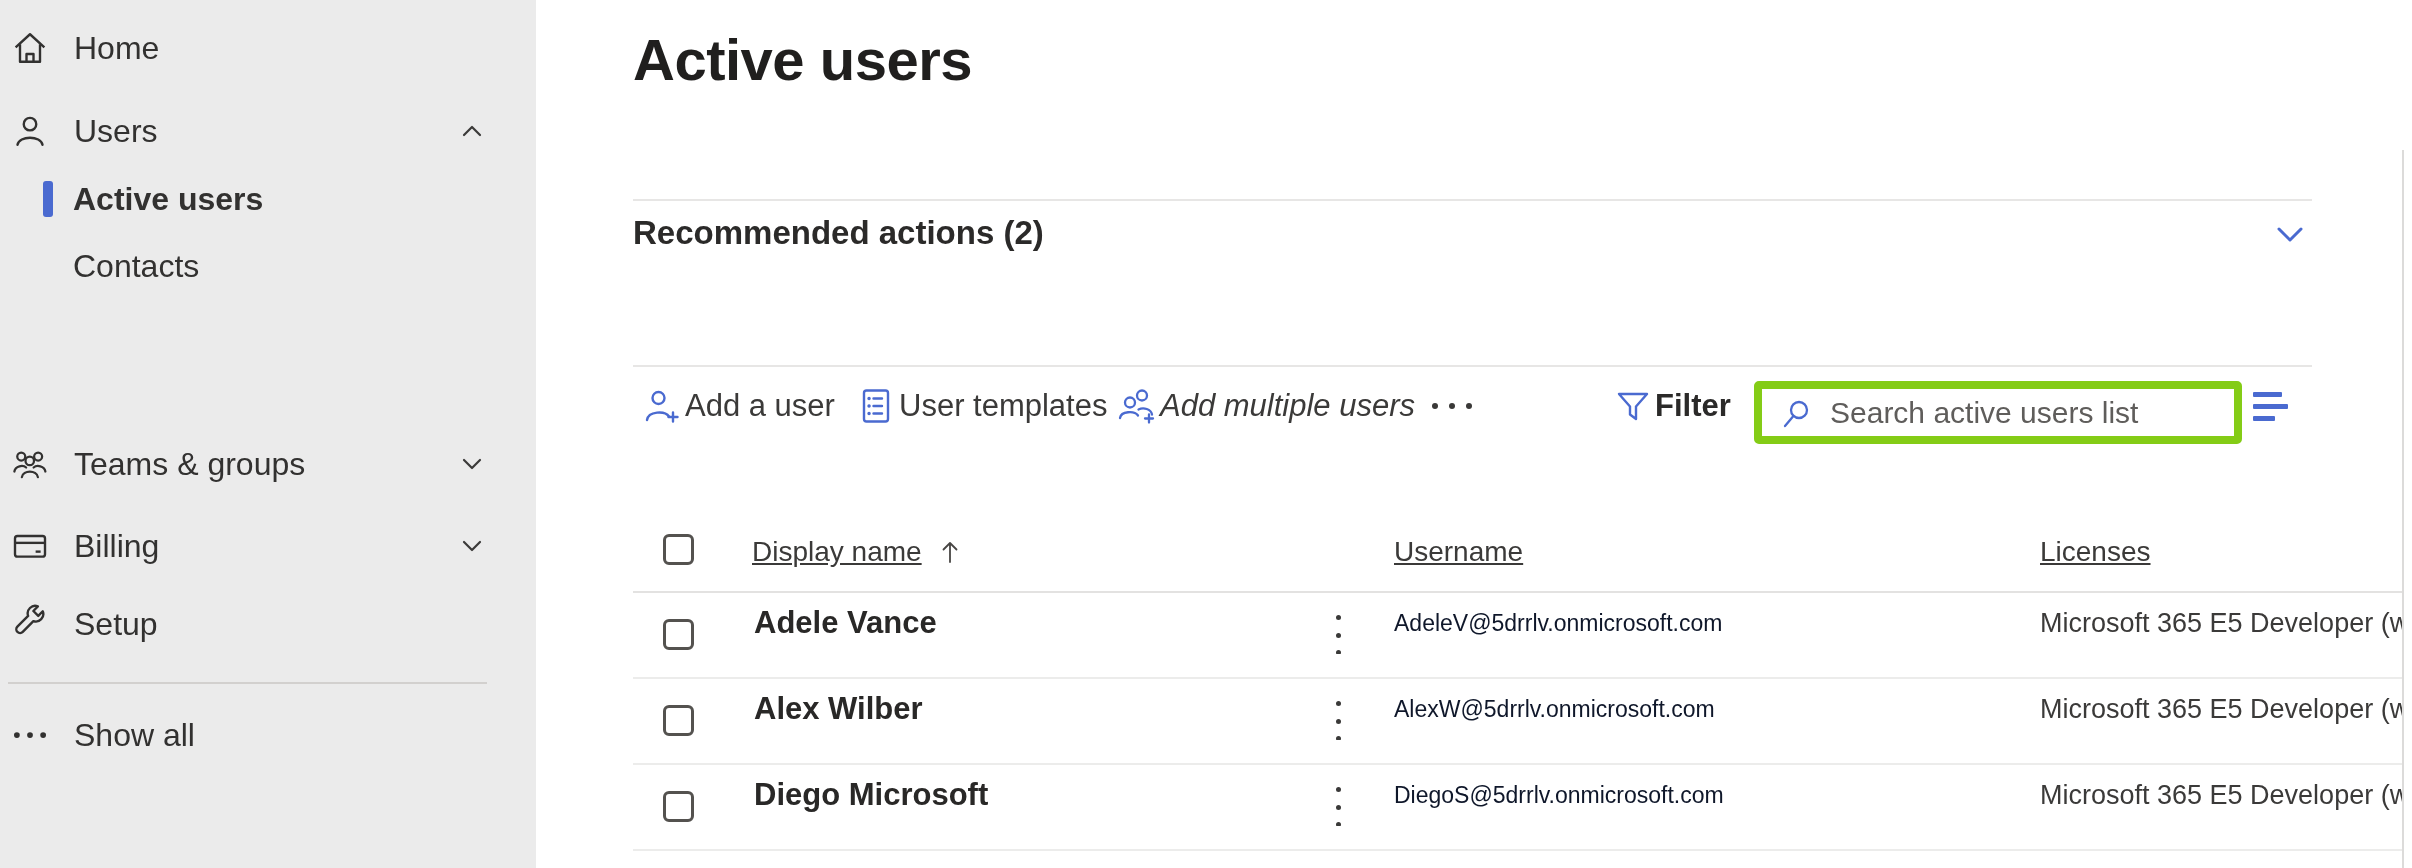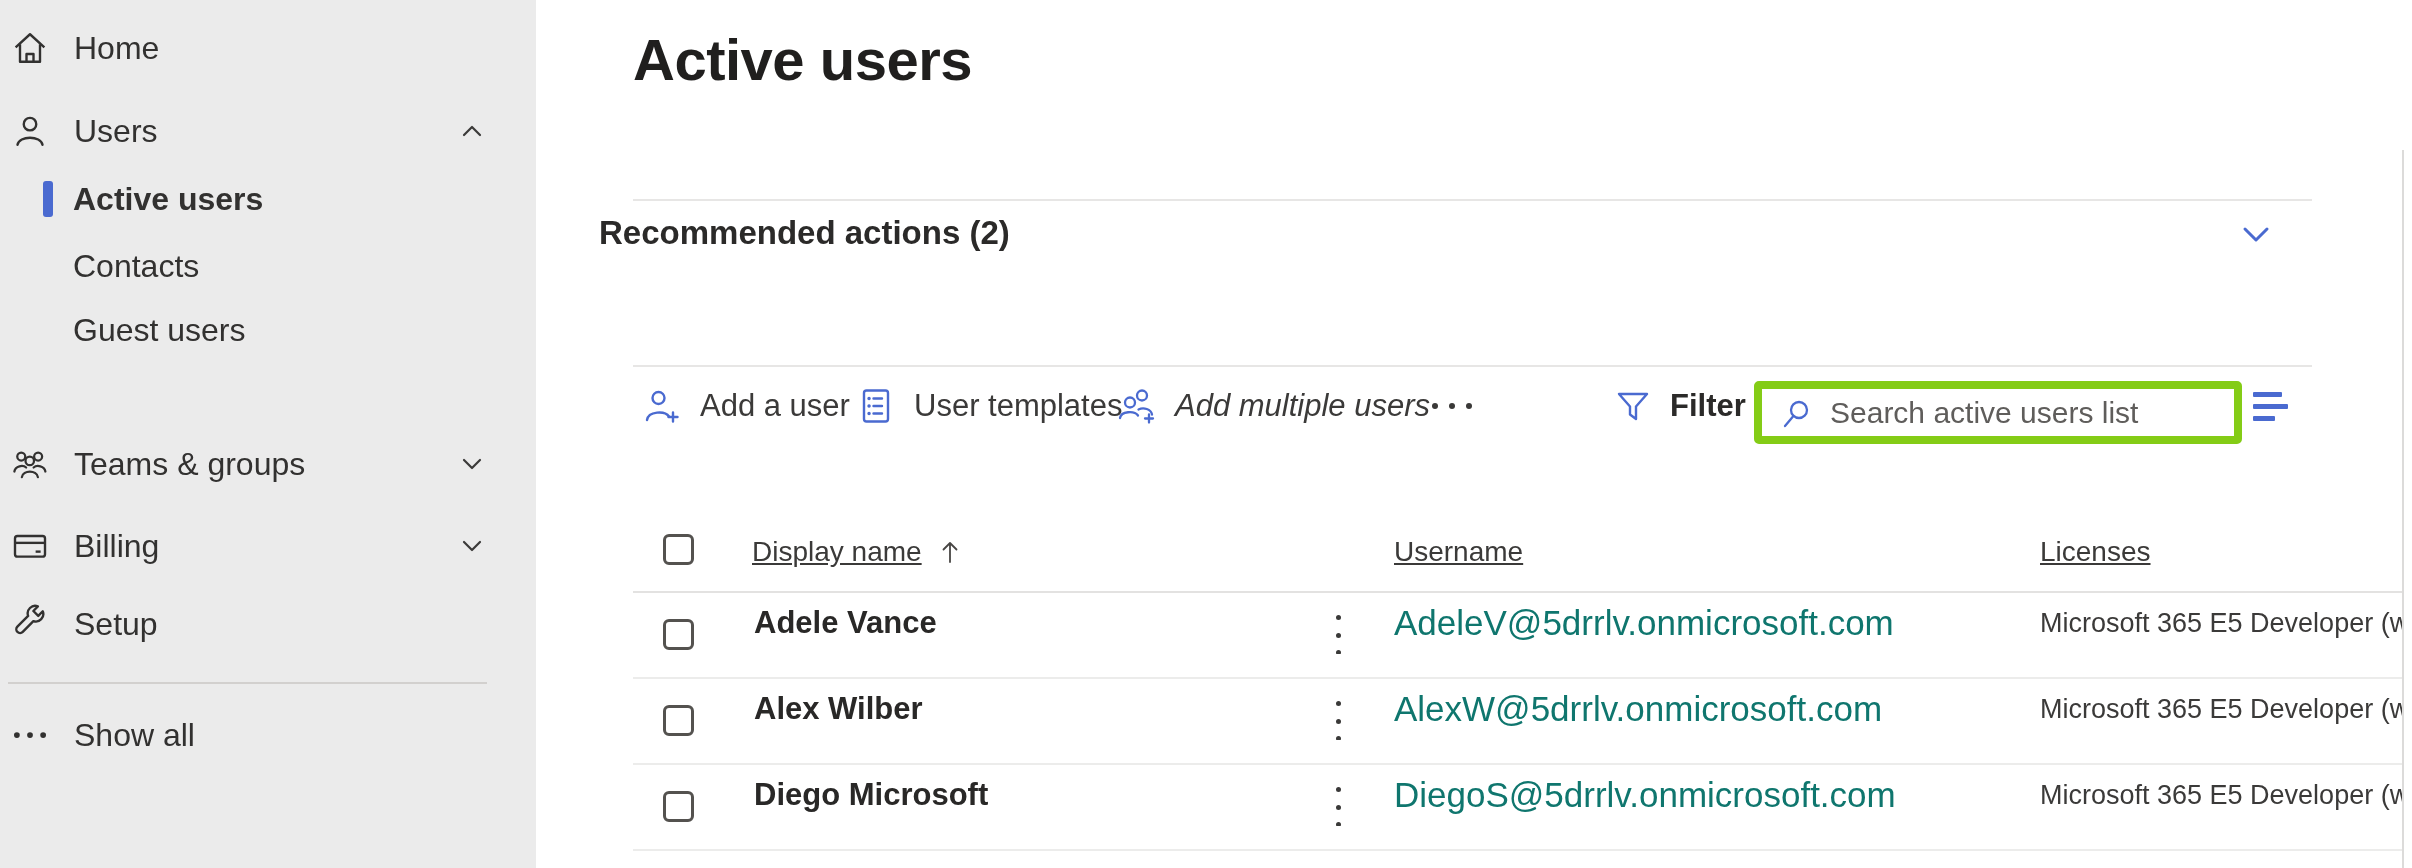--- a/index.html
+++ b/index.html
@@ -34,28 +34,28 @@
 
   
   .page-title {
     position:absolute; left:633px; top:26px; font-size:58px; font-weight:700;
     color:#201f1e; letter-spacing:-0.5px;
   }
   .h-divider { position:absolute; height:2px; background:#e7e6e5; }
   .divider-1 { left:633px; top:199px; width:1679px; }
   .divider-2 { left:633px; top:365px; width:1679px; }
 
-  .rec-row { position:absolute; left:599px; top:205px; width:1679px; height:60px; cursor:pointer; }
+  .rec-row { position:absolute; left:633px; top:205px; width:1679px; height:60px; cursor:pointer; }
   .rec-title { position:absolute; left:0; top:9px; font-size:33px; font-weight:700; color:#2b2a29; }
   .rec-chevron { position:absolute; left:1637px; top:10px; width:40px; height:40px; color:#4a6ad0; }
 
   
   .tb-btn {
     position:absolute; top:380px; height:52px; display:flex; align-items:center;
-    gap:17px; cursor:pointer; font-size:31px; color:#3b3a39; white-space:nowrap;
+    gap:2px; cursor:pointer; font-size:31px; color:#3b3a39; white-space:nowrap;
   }
   .tb-btn .tb-icon { width:42px; height:42px; color:#4a6ad0; flex:none; }
   .btn-add-user { left:641px; }
   .btn-user-templates { left:855px;justify-content:space-between; }
   .btn-add-multiple { left:1116px;font-style:italic; }
   .btn-overflow { left:1428px; width:48px; justify-content:center; }
   .dots-h { display:flex; gap:11px; }
   .dots-h i { width:6px; height:6px; border-radius:50%; background:#3a3938; }
   .btn-filter { left:1613px; font-weight:600; color:#2b2a29; }
   .btn-filter .tb-icon { width:40px; height:40px; }
@@ -90,21 +90,21 @@
   .th-user { left:761px; }
   .th-lic  { left:1407px; }
   .sort-arrow { width:28px; height:28px; color:#484644; }
   .thead-divider { left:633px; top:591px; width:1771px; background:#e3e2e1; }
 
   .trow { position:absolute; left:633px; width:1771px; height:62px; overflow:hidden; }
   .row-0 { top:592px; } .row-1 { top:678px; } .row-2 { top:764px; }
   .trow .checkbox { position:absolute; left:30px; top:27px; }
   .cell { position:absolute; top:50%; transform:translateY(-50%); white-space:nowrap; }
   .c-name { left:121px; font-size:31px; font-weight:600; color:#292827; cursor:pointer; }
-  .c-user { left:761px; font-size:35px; color:#0f766e; }
+  .c-user { left:761px; font-size:23px; color:#0f172a; }
   .c-lic  { left:1407px; font-size:27px; color:#3b3a39; }
   .kebab { position:absolute; left:690px; top:19px; width:30px; height:48px; cursor:pointer;
            display:flex; flex-direction:column; align-items:center; justify-content:space-between; padding:4px 0; }
   .kebab i { width:5px; height:5px; border-radius:50%; background:#3a3938; }
   .row-divider { background:#ececeb; }
   .rd-0 { left:633px; top:677px; width:1771px; }
   .rd-1 { left:633px; top:763px; width:1771px; }
   .rd-2 { left:633px; top:849px; width:1771px; }
 
   .v-edge { position:absolute; left:2402px; top:150px; width:2px; height:718px; background:#dcdbda; }
@@ -142,23 +142,20 @@
 
   <div class="nav-item child selected" style="top:171px">
     <span class="sel-bar"></span>
     <span class="nav-label">Active users</span>
   </div>
 
   <div class="nav-item child" style="top:238px">
     <span class="nav-label">Contacts</span>
   </div>
 
-  <div class="nav-item child" style="top:302px">
-    <span class="nav-label">Guest users</span>
-  </div>
 
 
   <div class="nav-item" style="top:436px">
     <span class="nav-icon">
       <svg viewBox="0 0 32 32" fill="none" stroke="currentColor" stroke-width="1.8" stroke-linecap="round">
           <circle cx="9" cy="10" r="3.2"></circle>
           <circle cx="22.5" cy="10" r="3.2"></circle>
           <circle cx="15.8" cy="13.5" r="3.4"></circle>
           <path d="M3.5 22c.7-4.6 7-5.4 9.4-3.2M28.3 22c-.7-4.6-7-5.4-9.4-3.2M9.5 26.5c1-5.8 11.8-5.8 12.8 0"></path>
         </svg>

